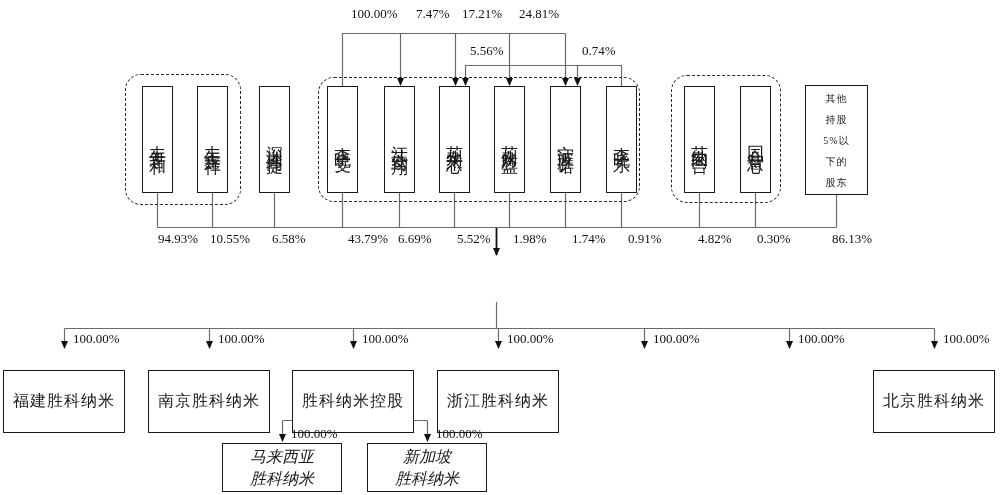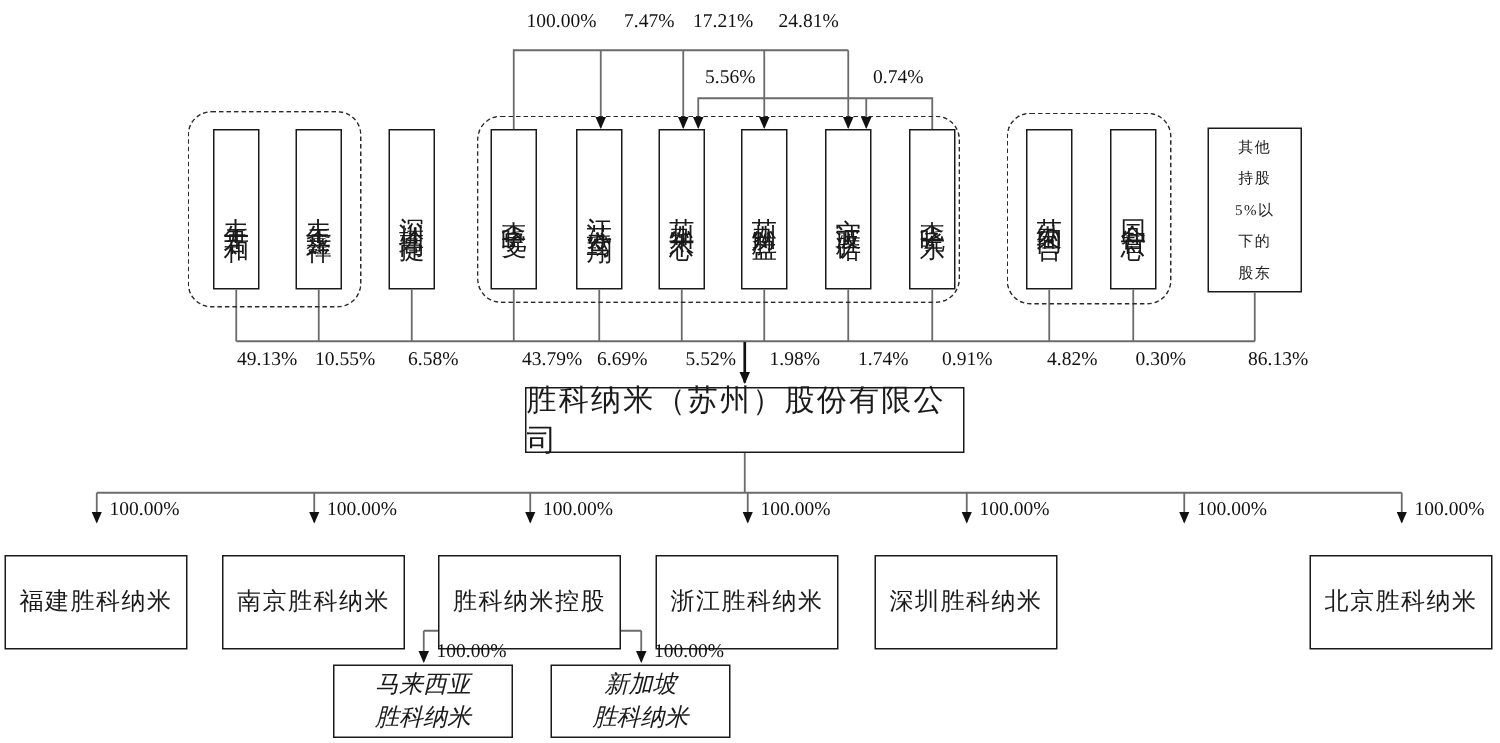--- a/index.html
+++ b/index.html
@@ -86,48 +86,46 @@
   <div class="box sh" style="left:550px">宁波胜诺</div>
   <div class="box sh" style="left:606px">李晓东</div>
   <div class="box sh" style="left:684px">苏纳同合</div>
   <div class="box sh" style="left:740px">同合智芯</div>
   <div class="box other">其他
 持股
 5%以
 下的
 股东</div>
 
-  <span class="pct" style="left:158px;top:231px">49.13%</span>
+  <span class="pct" style="left:158px;top:231px">94.93%</span>
   <span class="pct" style="left:210px;top:231px">10.55%</span>
   <span class="pct" style="left:272px;top:231px">6.58%</span>
   <span class="pct" style="left:348px;top:231px">43.79%</span>
   <span class="pct" style="left:398px;top:231px">6.69%</span>
   <span class="pct" style="left:457px;top:231px">5.52%</span>
   <span class="pct" style="left:513px;top:231px">1.98%</span>
   <span class="pct" style="left:572px;top:231px">1.74%</span>
   <span class="pct" style="left:628px;top:231px">0.91%</span>
   <span class="pct" style="left:698px;top:231px">4.82%</span>
   <span class="pct" style="left:757px;top:231px">0.30%</span>
   <span class="pct" style="left:832px;top:231px">86.13%</span>
 
-  <div class="box company">胜科纳米（苏州）股份有限公司</div>
 
   <span class="pct" style="left:73px;top:331px">100.00%</span>
   <span class="pct" style="left:218px;top:331px">100.00%</span>
   <span class="pct" style="left:362px;top:331px">100.00%</span>
   <span class="pct" style="left:507px;top:331px">100.00%</span>
   <span class="pct" style="left:653px;top:331px">100.00%</span>
   <span class="pct" style="left:798px;top:331px">100.00%</span>
   <span class="pct" style="left:943px;top:331px">100.00%</span>
 
   <div class="box sub" style="left:3px">福建胜科纳米</div>
   <div class="box sub" style="left:292px">胜科纳米控股</div>
   <div class="box sub" style="left:148px">南京胜科纳米</div>
   <div class="box sub" style="left:437px">浙江胜科纳米</div>
-  <div class="box sub" style="left:583px">深圳胜科纳米</div>
   <div class="box sub" style="left:873px">北京胜科纳米</div>
 
   <span class="pct" style="left:291px;top:426px">100.00%</span>
   <span class="pct" style="left:436px;top:426px">100.00%</span>
 
   <div class="box gc" style="left:222px">马来西亚
 胜科纳米</div>
   <div class="box gc" style="left:367px">新加坡
 胜科纳米</div>
 

